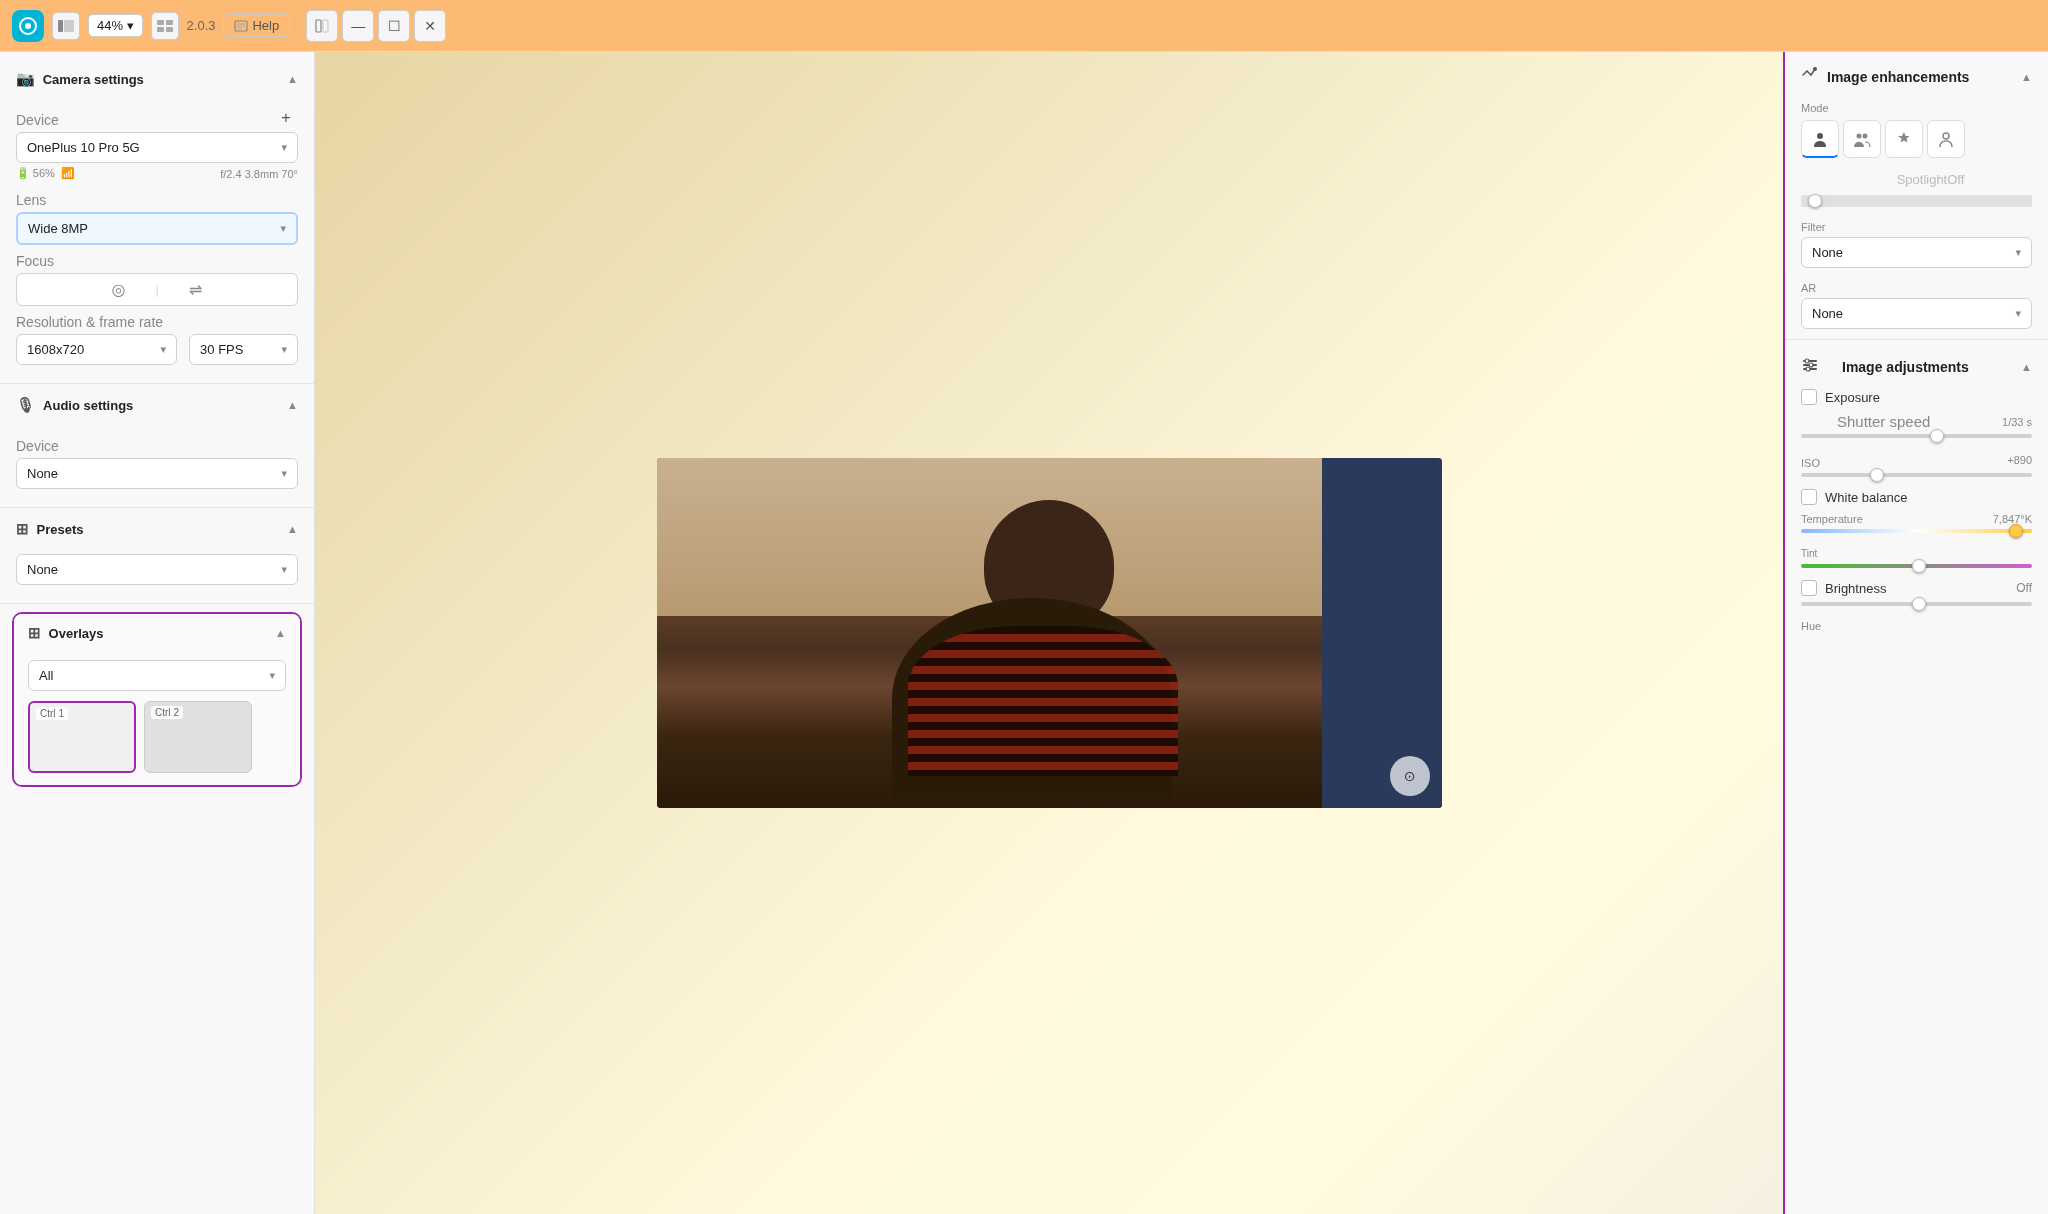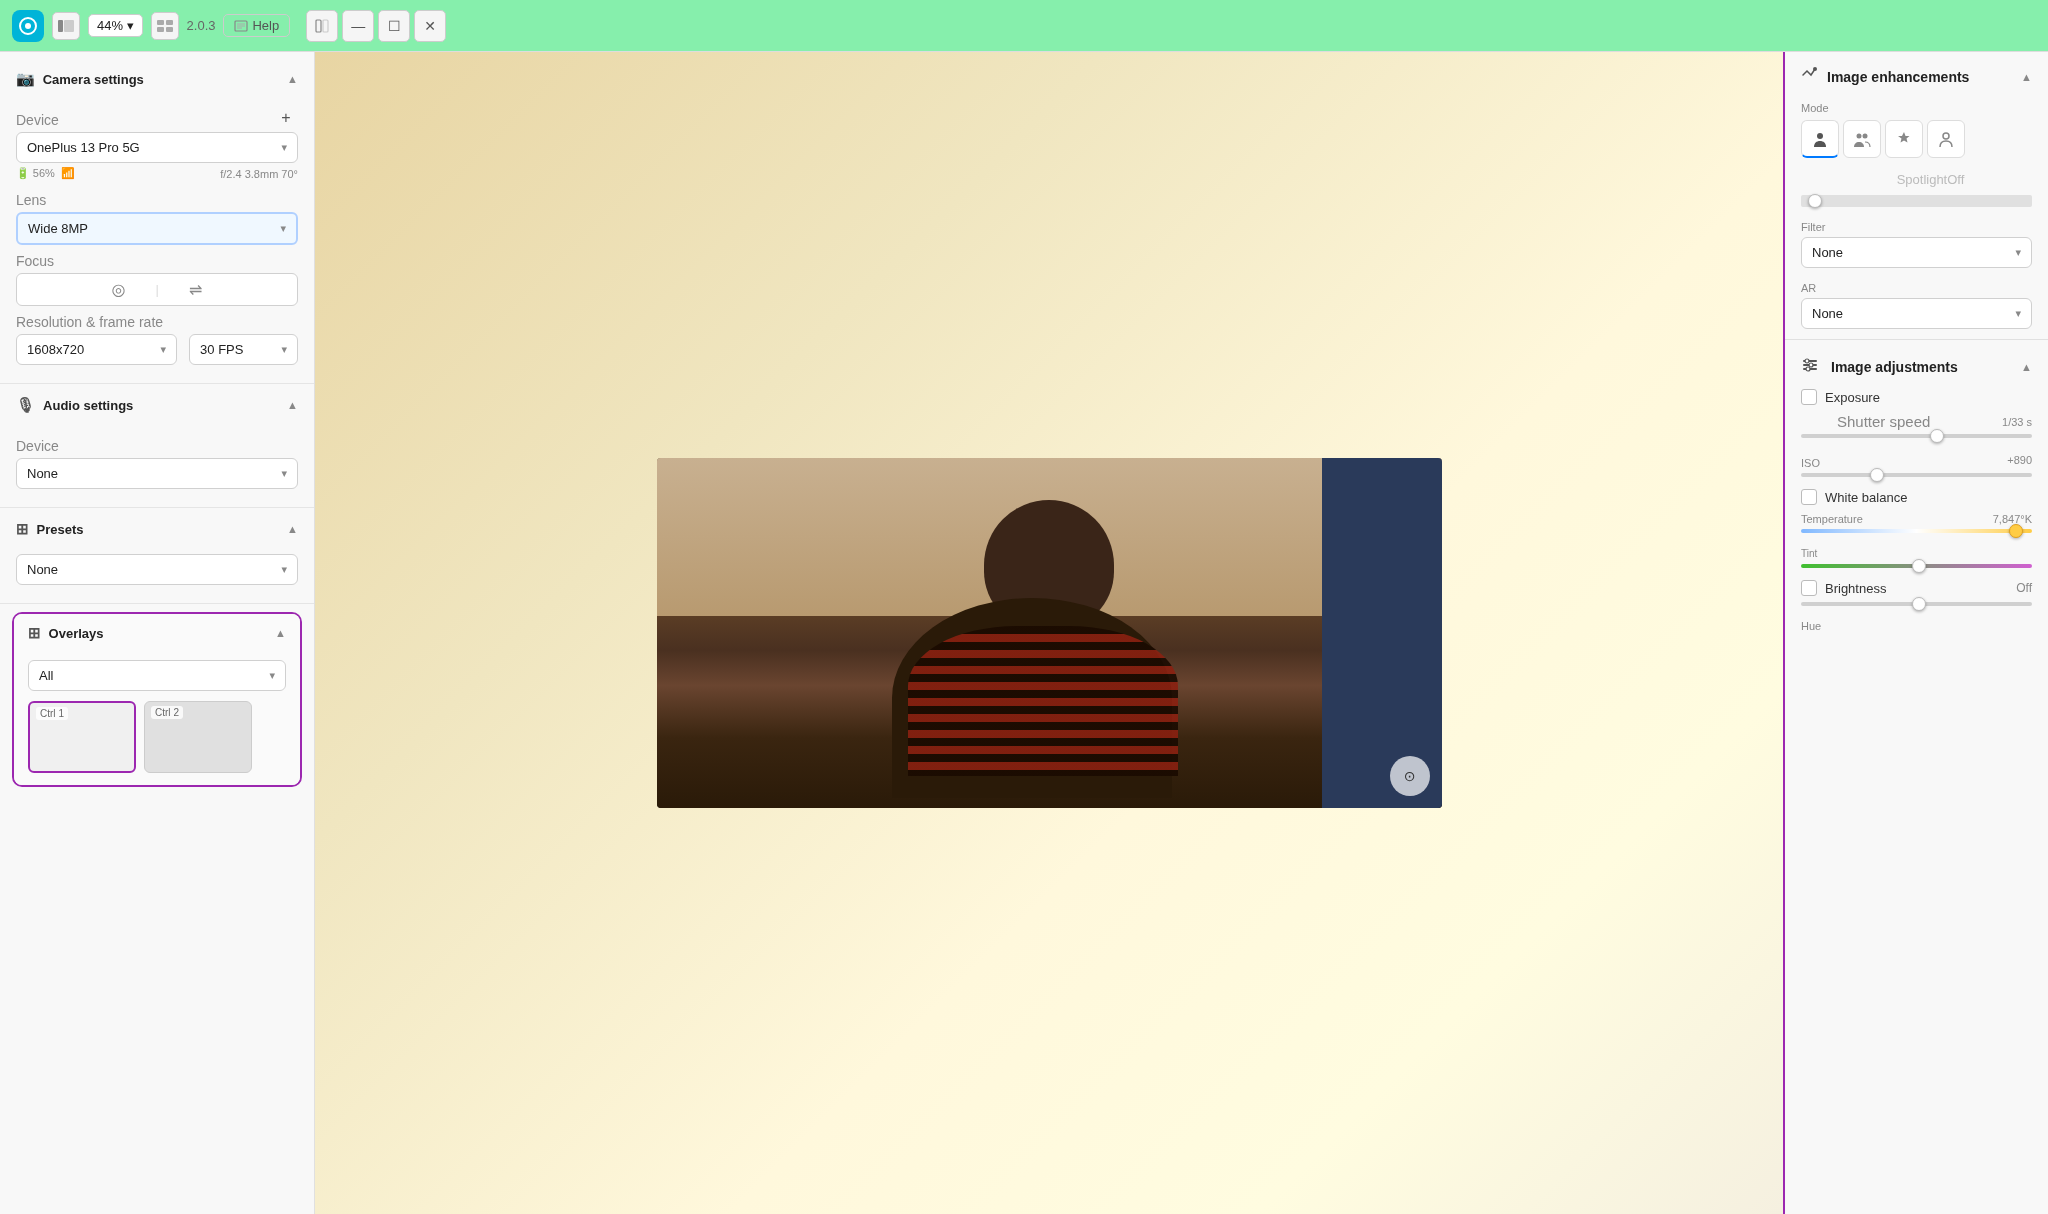--- a/index.html
+++ b/index.html
@@ -11,21 +11,21 @@
       overflow: hidden;
       font-size: 13px;
       color: #222;
     }
 
     
     .titlebar {
       display: flex;
       align-items: center;
       height: 52px;
-      background: #86efac;
+      background: #fdba74;
       border-bottom: 1px solid #ddd;
       padding: 0 12px;
       gap: 8px;
     }
     .titlebar-logo {
       width: 32px; height: 32px;
       background: #00b4d8;
       border-radius: 8px;
       display: flex; align-items: center; justify-content: center;
       color: white; font-size: 16px; font-weight: bold;
@@ -397,21 +397,21 @@
         <span>Camera settings</span>
       </div>
       <span class="chevron">▲</span>
     </div>
     <div class="section-content">
       <div style="display:flex; align-items:center; justify-content:space-between;">
         <span class="field-label">Device</span>
         <button class="add-btn">+</button>
       </div>
       <div class="dropdown">
-        <span>OnePlus 13 Pro 5G</span>
+        <span>OnePlus 10 Pro 5G</span>
         <span class="dropdown-arrow">▾</span>
       </div>
       <div class="device-info-row">
         <span>
           <span>🔋</span>
           <span>56%</span>
           <span style="margin-left:4px;">📶</span>
         </span>
         <span>f/2.4 3.8mm 70°</span>
       </div>
@@ -585,21 +585,21 @@
 
     <div class="ar-label">AR</div>
     <div class="ar-dropdown">
       <span>None</span>
       <span style="color:#888;font-size:11px;">▾</span>
     </div>
 
     <div class="section-divider"></div>
 
     <div class="img-adj-header">
-      <div style="display:flex;align-items:center;gap:12px;">
+      <div style="display:flex;align-items:center;gap:23px;">
         <span>
           <svg width="18" height="18" viewBox="0 0 18 18">
               <rect x="2" y="4" width="14" height="2" rx="1" fill="#555"></rect>
               <rect x="2" y="8" width="14" height="2" rx="1" fill="#555"></rect>
               <rect x="2" y="12" width="14" height="2" rx="1" fill="#555"></rect>
               <circle cx="6" cy="5" r="2" fill="white" stroke="#555" stroke-width="1.2"></circle>
               <circle cx="10" cy="9" r="2" fill="white" stroke="#555" stroke-width="1.2"></circle>
               <circle cx="7" cy="13" r="2" fill="white" stroke="#555" stroke-width="1.2"></circle>
             </svg>
         </span>

